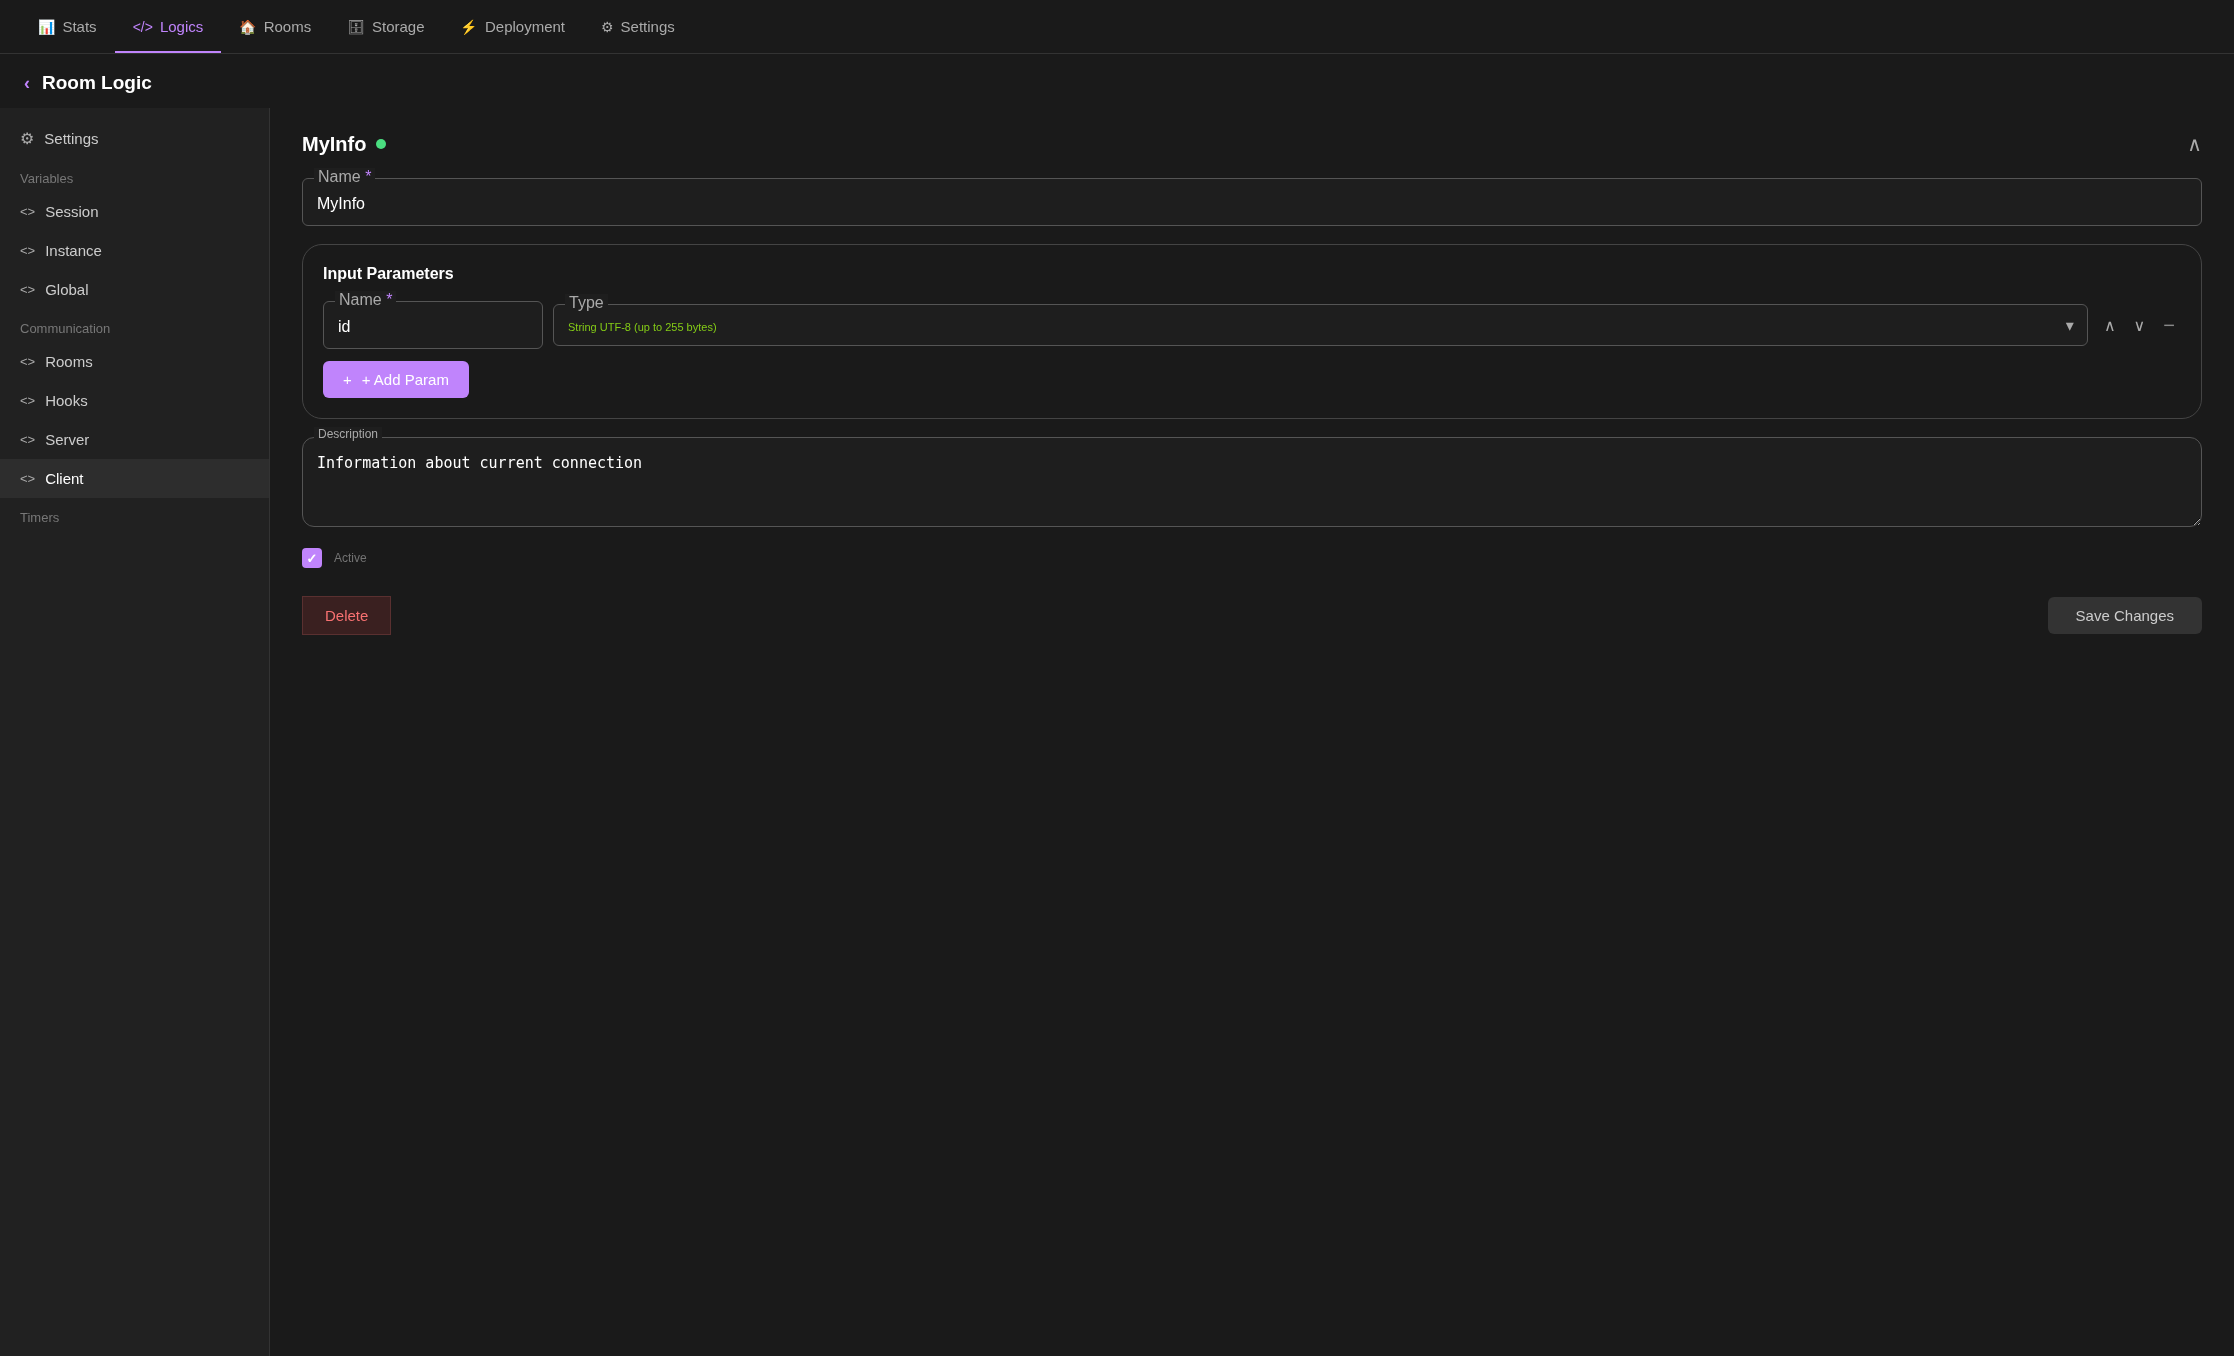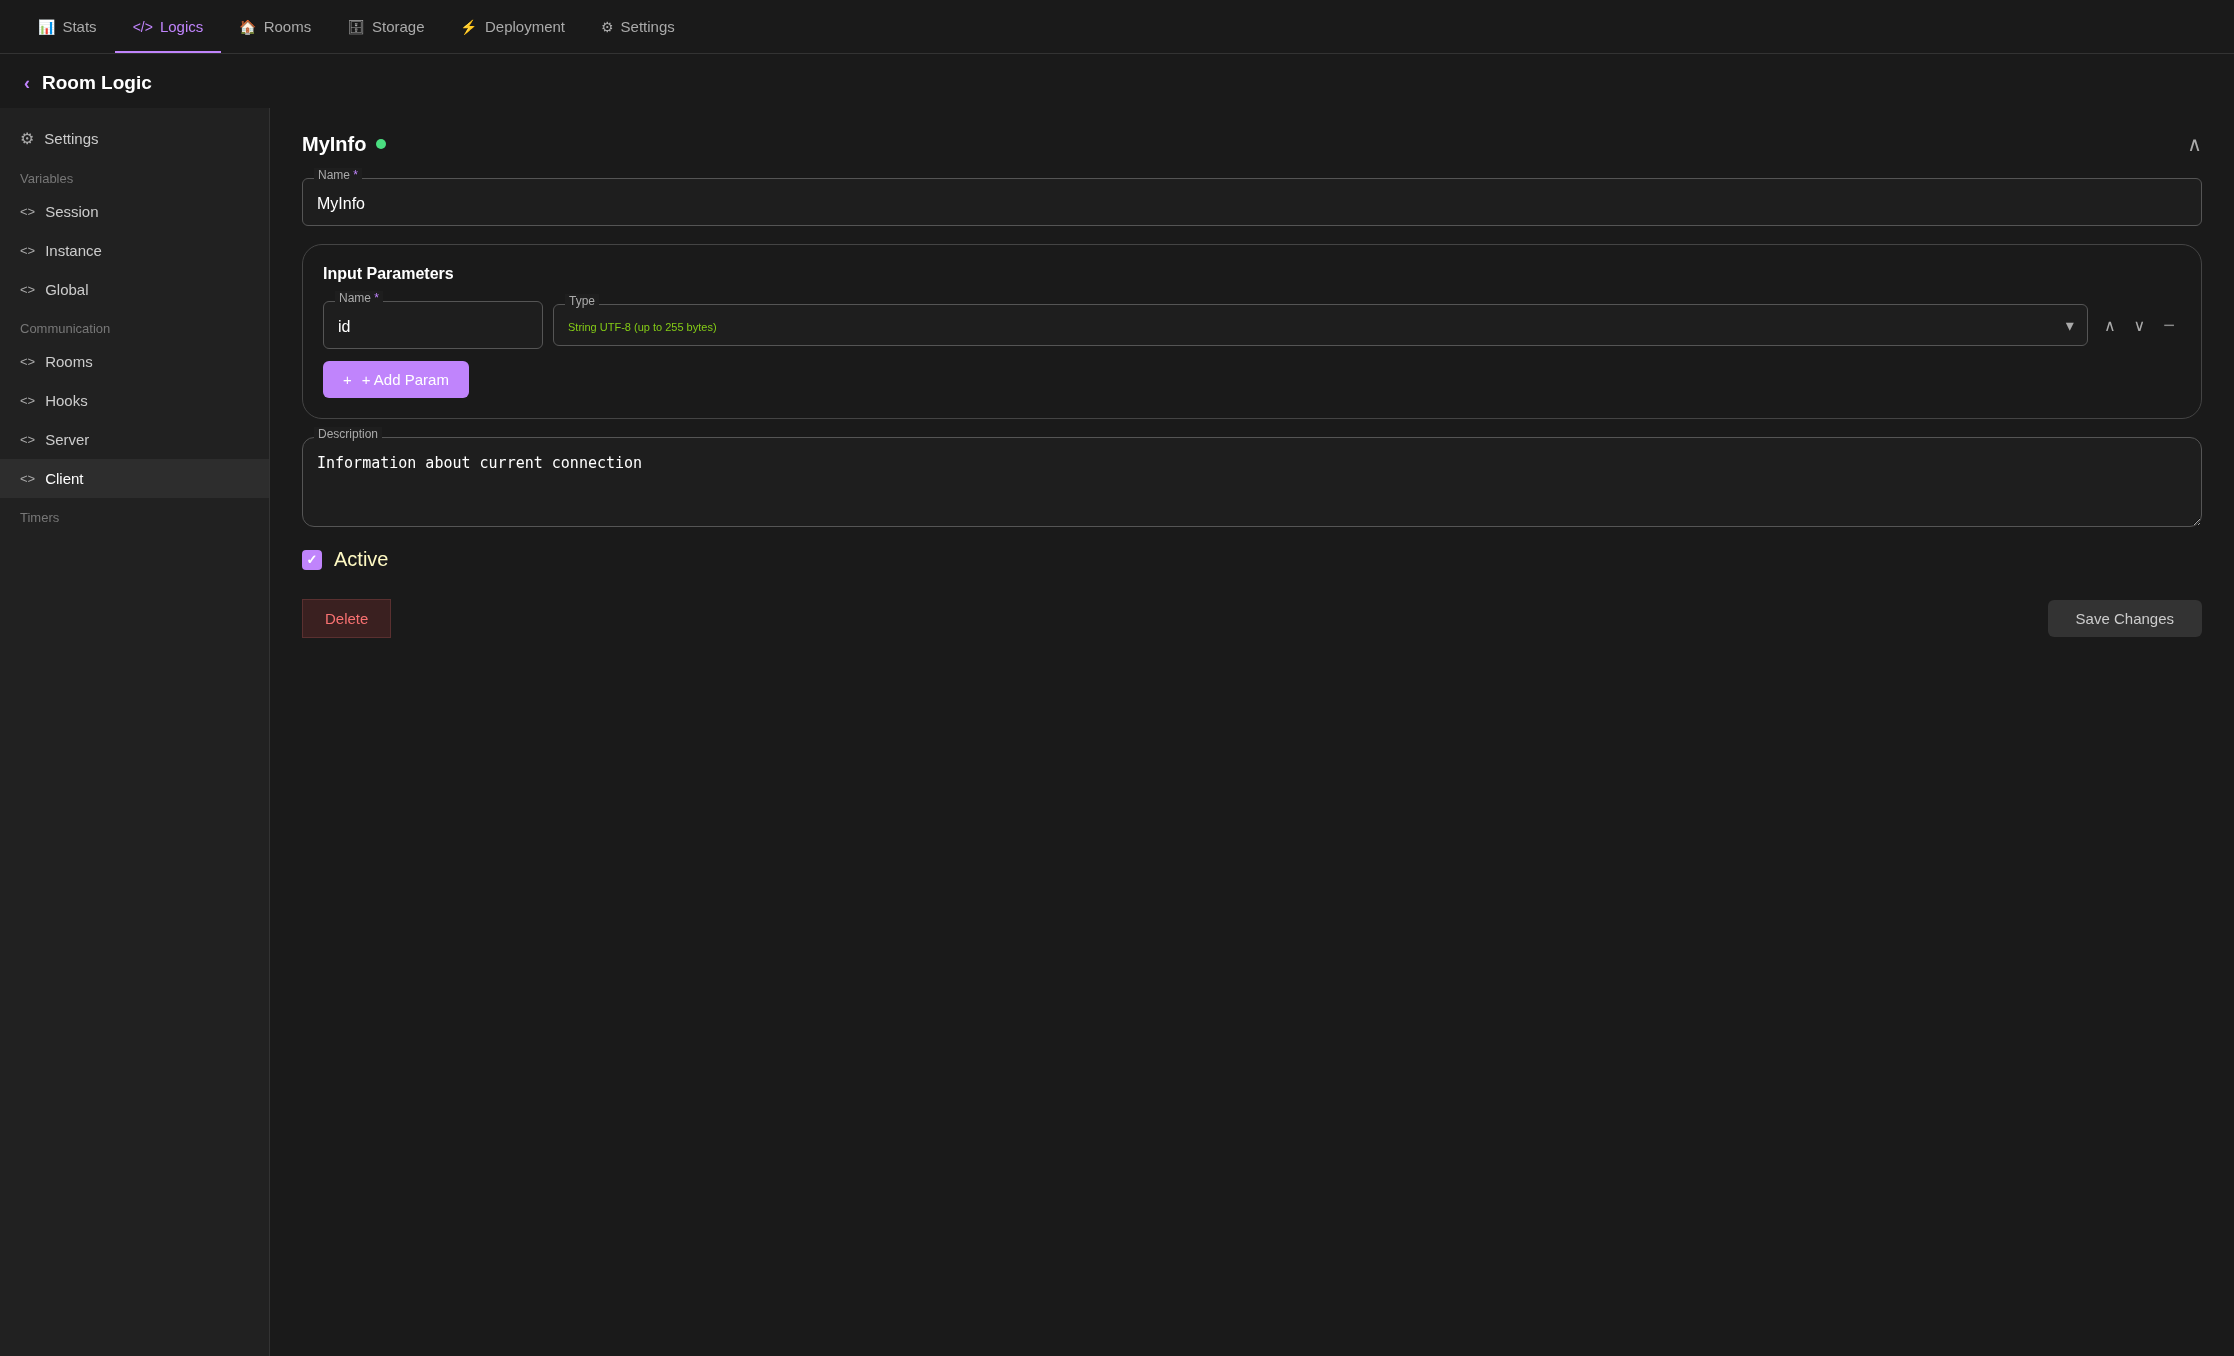--- a/index.html
+++ b/index.html
@@ -134,21 +134,21 @@
     .field-container {
       position: relative;
       margin-bottom: 18px;
     }
     .field-label {
       position: absolute;
       top: -10px;
       left: 12px;
       background: #1e1e1e;
       padding: 0 4px;
-      font-size: 12px;
+      font-size: 16px;
       color: #aaa;
       z-index: 1;
     }
     .field-label .required {
       color: #c084fc;
     }
     .field-input {
       width: 100%;
       background: #1e1e1e;
       border: 1px solid #555;
@@ -295,22 +295,22 @@
       justify-content: center;
       cursor: pointer;
       flex-shrink: 0;
     }
     .checkbox-check {
       color: #fff;
       font-size: 13px;
       font-weight: 700;
     }
     .active-label {
-      font-size: 20px;
-      color: #fef9c3;
+      font-size: 12px;
+      color: #737373;
     }
 
     
     .bottom-actions {
       display: flex;
       justify-content: space-between;
       align-items: center;
       margin-top: 10px;
     }
     .delete-btn {

